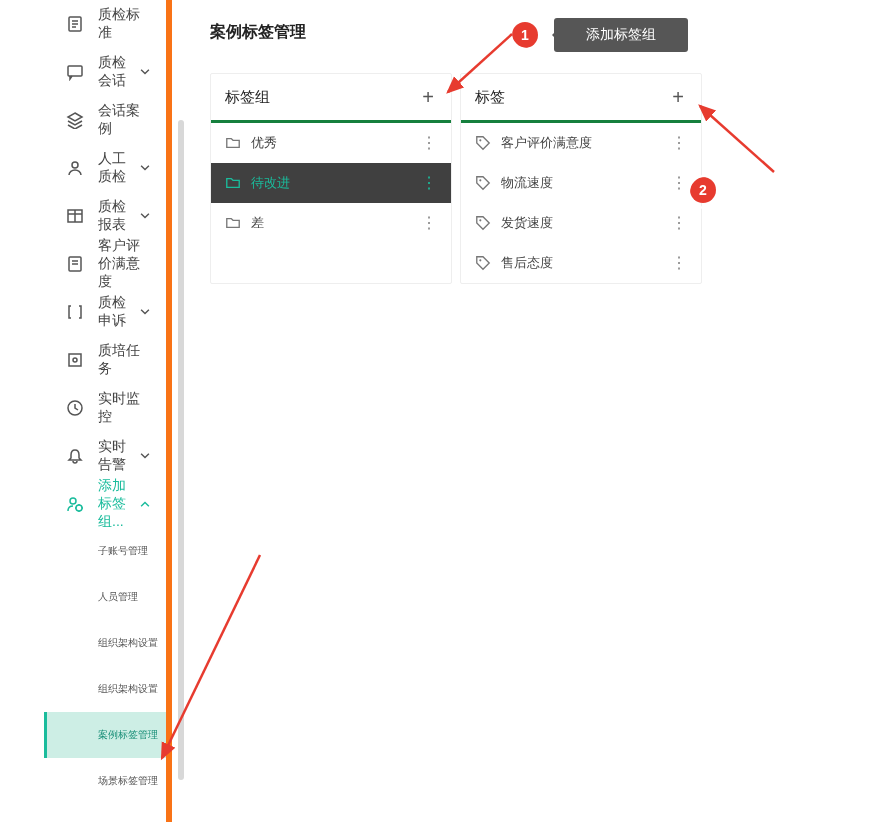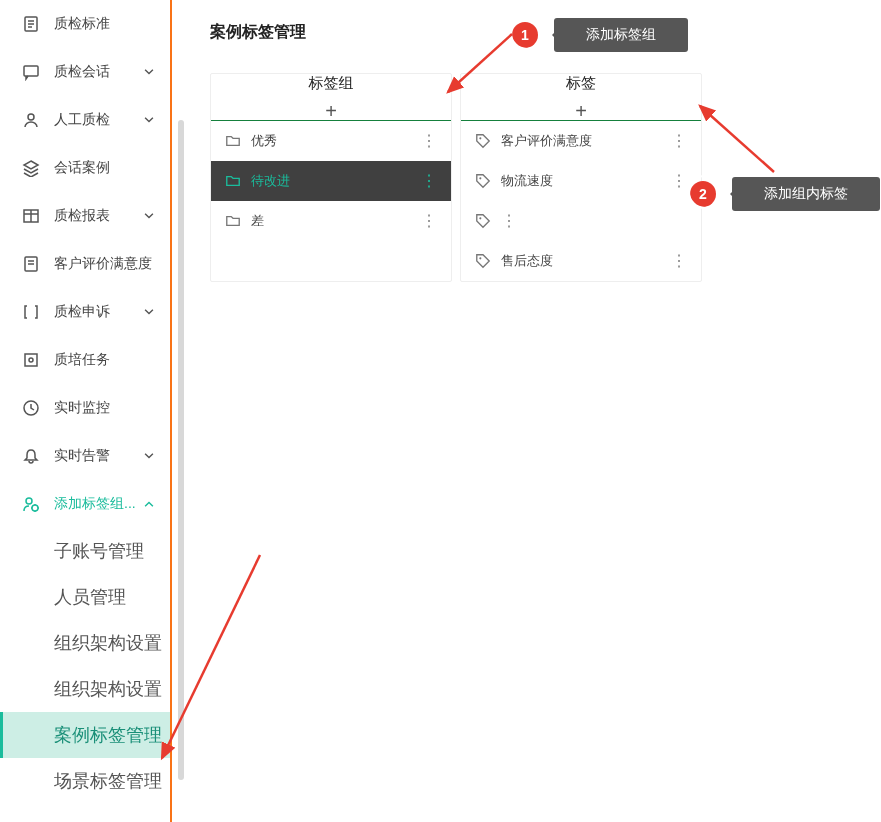--- a/index.html
+++ b/index.html
@@ -1,31 +1,31 @@
 <!DOCTYPE html>
 <html><head>
 <meta charset="utf-8">
 <style>
   html,body{margin:0;padding:0;font-family:"Microsoft YaHei","PingFang SC",Arial,sans-serif;color:#333;background:#fff;}
   body{width:881px;height:822px;overflow:hidden;position:relative;}
-  .sidebar{position:absolute;left:0;top:0;width:172px;height:822px;border-right:2px solid #f97316;box-sizing:border-box;}
+  .sidebar{position:absolute;left:0;top:0;width:172px;height:822px;border-right:6px solid #f97316;box-sizing:border-box;padding-left:44px;}
   .scrollbar{position:absolute;left:178px;top:0;width:8px;height:822px;}
   .scrollbar-thumb{position:absolute;left:0;top:120px;width:6px;height:660px;background:#d8d8d8;border-radius:3px;}
   .nav-item{display:flex;align-items:center;height:48px;padding:0 14px 0 22px;font-size:14px;color:#444;box-sizing:border-box;position:relative;}
   .nav-item .icon{width:18px;height:18px;flex:0 0 18px;margin-right:14px;}
   .nav-item .label{flex:1;}
   .nav-item .chev{width:14px;height:14px;flex:0 0 14px;}
   .nav-item.active-parent{color:#1abc9c;}
-  .sub-item{height:46px;display:flex;align-items:center;padding-left:54px;font-size:18px;color:#555;}
+  .sub-item{height:46px;display:flex;align-items:center;padding-left:54px;font-size:10px;color:#555;}
   .sub-item.active{background:#cdeee5;color:#1a8f78;border-left:3px solid #1abc9c;padding-left:51px;}
   .main{position:absolute;left:186px;top:0;right:0;height:822px;padding:0 24px;box-sizing:border-box;}
   .page-title{font-size:16px;font-weight:600;color:#222;padding:22px 0 30px 0;}
   .panels{display:flex;gap:8px;}
   .panel{width:240px;border:1px solid #eee;border-radius:2px;}
-  .panel-head{display:flex;align-items:center;height:46px;border-bottom:1px solid #15803d;padding:0 14px;flex-direction:column;}
+  .panel-head{display:flex;align-items:center;height:46px;border-bottom:3px solid #15803d;padding:0 14px;}
   .panel-head .ph-label{flex:1;font-size:15px;color:#222;}
   .panel-head .plus{font-size:20px;color:#555;width:18px;text-align:center;line-height:18px;}
   .row{display:flex;align-items:center;height:40px;padding:0 14px;font-size:13px;color:#444;}
   .row .r-icon{width:16px;height:16px;margin-right:10px;flex:0 0 16px;}
   .row .r-text{flex:1;}
   .row .more{width:16px;text-align:center;color:#888;font-size:16px;line-height:16px;}
   .row.selected{background:#404040;color:#1abc9c;}
   .row.selected .more{color:#1abc9c;}
   .callout{position:absolute;display:flex;align-items:center;}
   .callout-badge{width:26px;height:26px;border-radius:50%;background:#e73b2f;color:#fff;font-size:14px;font-weight:600;display:flex;align-items:center;justify-content:center;}
@@ -59,38 +59,38 @@
         <span class="label">质检会话</span>
         <span class="chev">
           <svg viewBox="0 0 18 18">
             <path d="M4 6l5 5 5-5" fill="none" stroke="#555" stroke-width="1.8"></path>
           </svg>
         </span>
       </div>
       <div class="nav-item">
         <span class="icon">
           <svg viewBox="0 0 18 18">
+            <path d="M9 2l7 4-7 4-7-4z M2 10l7 4 7-4 M2 14l7 4 7-4" fill="none" stroke="#555" stroke-width="1.5"></path>
+          </svg>
+        </span>
+        <span class="label">会话案例</span>
+      </div>
+      <div class="nav-item">
+        <span class="icon">
+          <svg viewBox="0 0 18 18">
             <circle cx="9" cy="6" r="3" fill="none" stroke="#555" stroke-width="1.5"></circle>
             <path d="M3 16c0-3 3-5 6-5s6 2 6 5" fill="none" stroke="#555" stroke-width="1.5"></path>
           </svg>
         </span>
         <span class="label">人工质检</span>
         <span class="chev">
           <svg viewBox="0 0 18 18">
             <path d="M4 6l5 5 5-5" fill="none" stroke="#555" stroke-width="1.8"></path>
           </svg>
         </span>
-      </div>
-      <div class="nav-item">
-        <span class="icon">
-          <svg viewBox="0 0 18 18">
-            <path d="M9 2l7 4-7 4-7-4z M2 10l7 4 7-4 M2 14l7 4 7-4" fill="none" stroke="#555" stroke-width="1.5"></path>
-          </svg>
-        </span>
-        <span class="label">会话案例</span>
       </div>
       <div class="nav-item">
         <span class="icon">
           <svg viewBox="0 0 18 18">
             <rect x="2" y="3" width="14" height="12" fill="none" stroke="#555" stroke-width="1.5"></rect>
             <path d="M2 7h14M9 3v12" stroke="#555" stroke-width="1.5"></path>
           </svg>
         </span>
         <span class="label">质检报表</span>
         <span class="chev">
@@ -246,20 +246,21 @@
             <span class="r-text">物流速度</span>
             <span class="more">⋮</span>
           </div>
           <div class="row">
             <span class="r-icon">
               <svg viewBox="0 0 18 18">
                 <path d="M2 2h7l7 7-7 7-7-7z" fill="none" stroke="#777" stroke-width="1.5"></path>
                 <circle cx="6" cy="6" r="1.2" fill="#777"></circle>
               </svg>
             </span>
+            <span class="r-text">发货速度</span>
             <span class="more">⋮</span>
           </div>
           <div class="row">
             <span class="r-icon">
               <svg viewBox="0 0 18 18">
                 <path d="M2 2h7l7 7-7 7-7-7z" fill="none" stroke="#777" stroke-width="1.5"></path>
                 <circle cx="6" cy="6" r="1.2" fill="#777"></circle>
               </svg>
             </span>
             <span class="r-text">售后态度</span>
@@ -270,21 +271,20 @@
   </div>
 </div>
 
 <div class="callout" style="left:512px;top:18px;">
   <div class="callout-badge">1</div>
   <div class="callout-bubble">添加标签组</div>
 </div>
 
 <div class="callout" style="left:690px;top:177px;">
   <div class="callout-badge">2</div>
-  <div class="callout-bubble">添加组内标签</div>
 </div>
 
 <svg class="arrow" style="left:440px;top:30px;width:80px;height:70px;">
   <defs>
       <marker id="ah1" markerWidth="8" markerHeight="8" refX="6" refY="3" orient="auto">
         <path d="M0,0 L7,3 L0,6 Z" fill="#e73b2f"></path>
       </marker>
     </defs>
   <path d="M72,4 L8,62" stroke="#e73b2f" stroke-width="2.5" fill="none" marker-end="url(#ah1)"></path>
 </svg>

